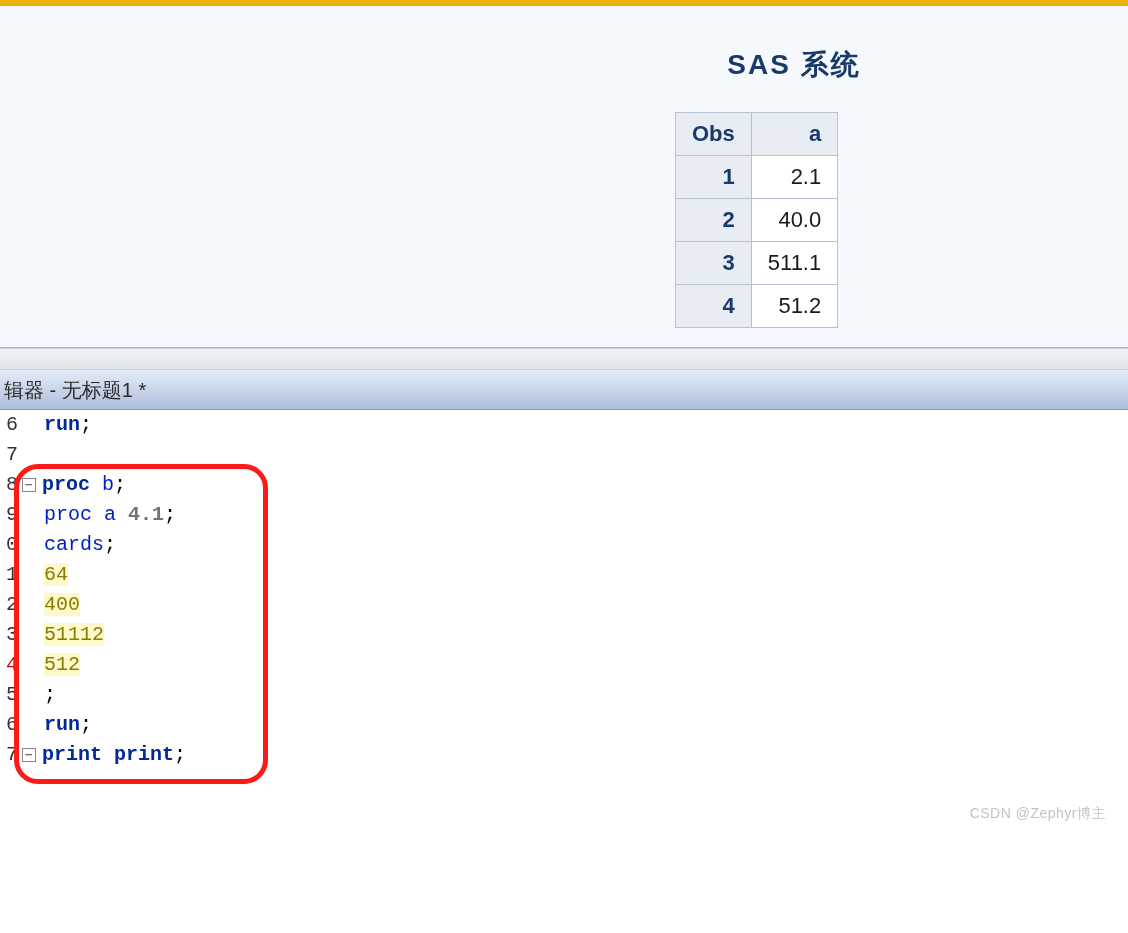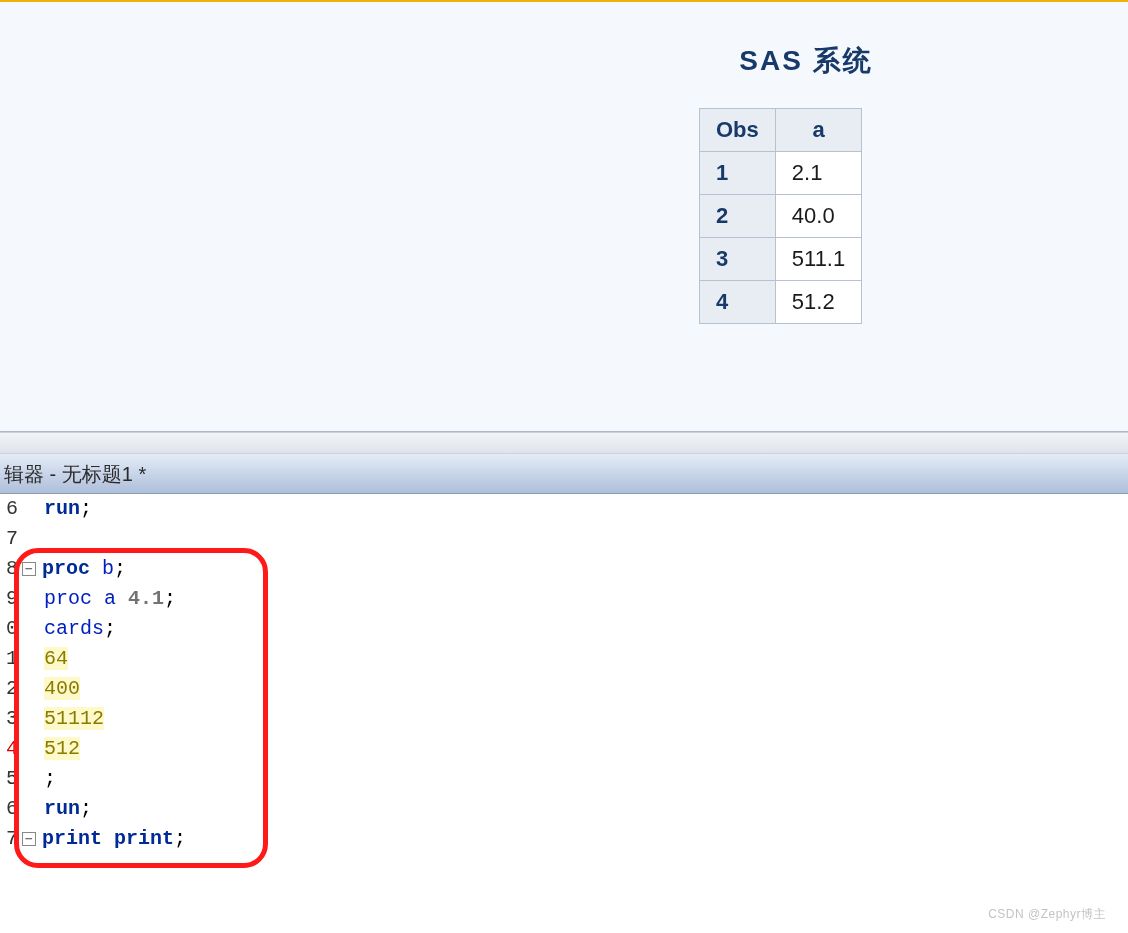--- a/index.html
+++ b/index.html
@@ -6,44 +6,44 @@
   body {
     font-family: Arial, "Microsoft YaHei", sans-serif;
     font-size: 14px;
     background: #fff;
     width: 1128px;
     height: 933px;
     overflow: hidden;
   }
   .output-pane {
     background: #f5f8fc;
-    height: 432px;
-    border-top: 2px solid #eab308;
+    height: 348px;
+    border-top: 6px solid #eab308;
     border-bottom: 1px solid #aeb8c7;
     padding-top: 40px;
-    padding-left: 24px;
   }
   .output-title {
     text-align: center;
     color: #183a6a;
     font-size: 28px;
     font-weight: bold;
     margin-left: 460px;
     margin-bottom: 28px;
     letter-spacing: 2px;
   }
   .output-table {
     border-collapse: collapse;
     margin-left: 675px;
     background: #fff;
   }
   .output-table th, .output-table td {
     border: 1px solid #b6c2d1;
     padding: 8px 16px;
     font-size: 22px;
+    text-align: right;
   }
   .output-table th {
     background: #e8edf3;
     color: #183a6a;
     font-weight: bold;
   }
   .output-table td.obs-cell {
     background: #e8edf3;
     color: #183a6a;
     font-weight: bold;
@@ -125,23 +125,23 @@
     border-radius: 24px;
     pointer-events: none;
     left: 14px;
     top: 54px;
     width: 254px;
     height: 320px;
   }
   .watermark {
     position: absolute;
     right: 22px;
-    bottom: 10px;
+    bottom: 26px;
     color: rgba(120,120,120,0.45);
-    font-size: 12px;
+    font-size: 14px;
     font-family: Arial, "Microsoft YaHei", sans-serif;
     letter-spacing: 0.5px;
   }
 </style>
 </head>
 <body>
 
 <div class="output-pane">
   <div class="output-title">SAS 系统</div>
   <table class="output-table">

